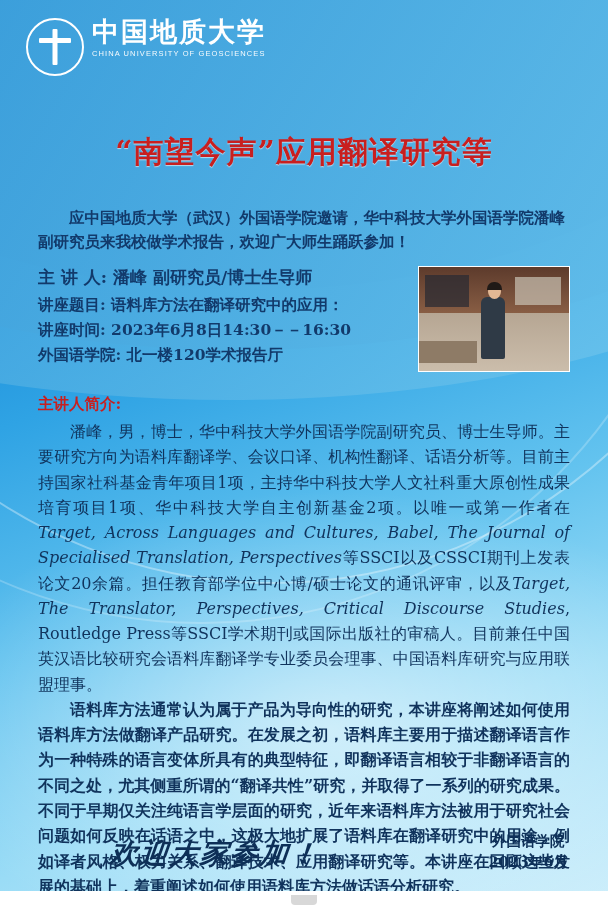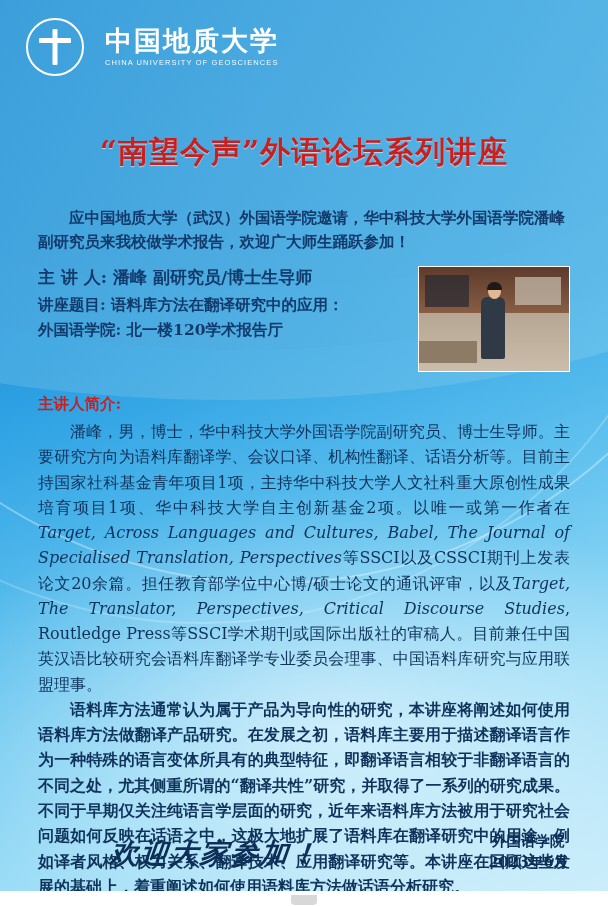--- a/index.html
+++ b/index.html
@@ -59,22 +59,22 @@
     width: 900px; height: 520px;
     background: radial-gradient(ellipse at 50% 50%, rgba(255,255,255,.55), rgba(255,255,255,0) 65%);
     pointer-events: none;
   }
 
   
   .header {
     position: absolute;
     left: 26px; top: 18px;
     display: flex;
-    align-items: center;
-    gap: 21px;
+    align-items: flex-start;
+    gap: 8px;
     z-index: 5;
   }
   .logo-mark {
     width: 54px; height: 54px;
     border-radius: 50%;
     border: 2px solid #ffffff;
     position: relative;
     background: transparent;
     flex: 0 0 auto;
   }
@@ -277,38 +277,39 @@
   <div class="glow"></div>
 
   <div class="header">
     <div class="logo-mark"></div>
     <div class="logo-text">
       <div class="logo-cn">中国地质大学</div>
       <div class="logo-en">CHINA UNIVERSITY OF GEOSCIENCES</div>
     </div>
   </div>
 
-  <div class="main-title">“南望今声”外语论坛系列讲座</div>
+  <div class="main-title">“南望今声”应用翻译研究等</div>
 
   <div class="content">
     <p class="lead">应中国地质大学（武汉）外国语学院邀请，华中科技大学外国语学院潘峰副研究员来我校做学术报告，欢迎广大师生踊跃参加！</p>
 
     <div class="info-block">
       <div class="speaker-photo">
         <div class="photo-wall"></div>
         <div class="photo-screen"></div>
         <div class="photo-board"></div>
         <div class="photo-floor"></div>
         <div class="photo-desk"></div>
         <div class="photo-person-body"></div>
         <div class="photo-person-head"></div>
         <div class="photo-person-hair"></div>
       </div>
       <p class="line big">主 讲 人: 潘峰 副研究员/博士生导师</p>
       <p class="line">讲座题目: 语料库方法在翻译研究中的应用：</p>
+      <p class="line">讲座时间: 2023年6月8日14:30－－16:30</p>
       <p class="line">外国语学院: 北一楼120学术报告厅</p>
     </div>
 
     <div class="section-head">主讲人简介:</div>
     <p class="para"><span>潘峰，男，博士，华中科技大学外国语学院副研究员、博士生导师。主要研究方向为语料库翻译学、会议口译、机构性翻译、话语分析等。目前主持国家社科基金青年项目1项，主持华中科技大学人文社科重大原创性成果培育项目1项、华中科技大学自主创新基金2项。以唯一或第一作者在</span><span class="ital">Target, Across Languages and Cultures, Babel, The Journal of Specialised Translation, Perspectives</span><span>等SSCI以及CSSCI期刊上发表论文20余篇。担任教育部学位中心博/硕士论文的通讯评审，以及</span><span class="ital">Target, The Translator, Perspectives, Critical Discourse Studies</span><span>, Routledge Press等SSCI学术期刊或国际出版社的审稿人。目前兼任中国英汉语比较研究会语料库翻译学专业委员会理事、中国语料库研究与应用联盟理事。</span></p>
 
     <p class="para bold">语料库方法通常认为属于产品为导向性的研究，本讲座将阐述如何使用语料库方法做翻译产品研究。在发展之初，语料库主要用于描述翻译语言作为一种特殊的语言变体所具有的典型特征，即翻译语言相较于非翻译语言的不同之处，尤其侧重所谓的“翻译共性”研究，并取得了一系列的研究成果。不同于早期仅关注纯语言学层面的研究，近年来语料库方法被用于研究社会问题如何反映在话语之中，这极大地扩展了语料库在翻译研究中的用途，例如译者风格、权力关系、翻译技术、应用翻译研究等。本讲座在回顾这些发展的基础上，着重阐述如何使用语料库方法做话语分析研究。</p>
   </div>
 
   <div class="footer">

